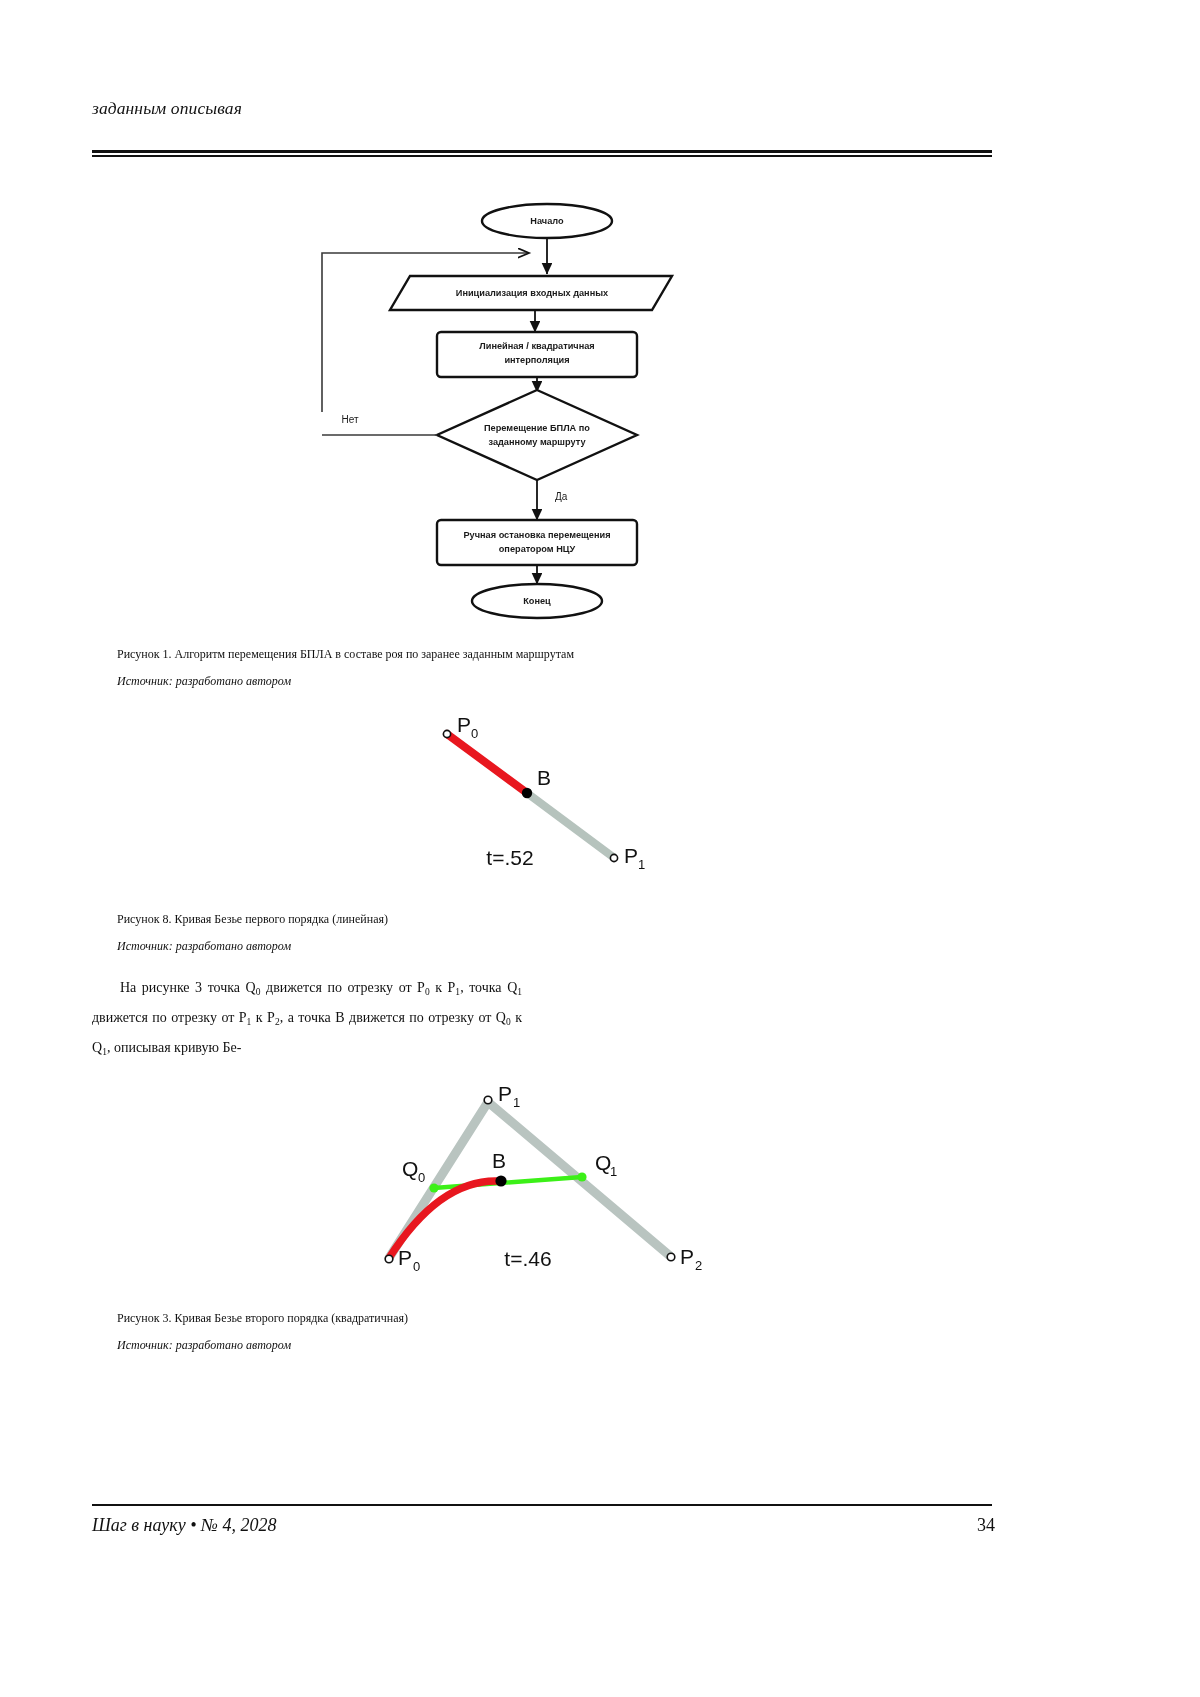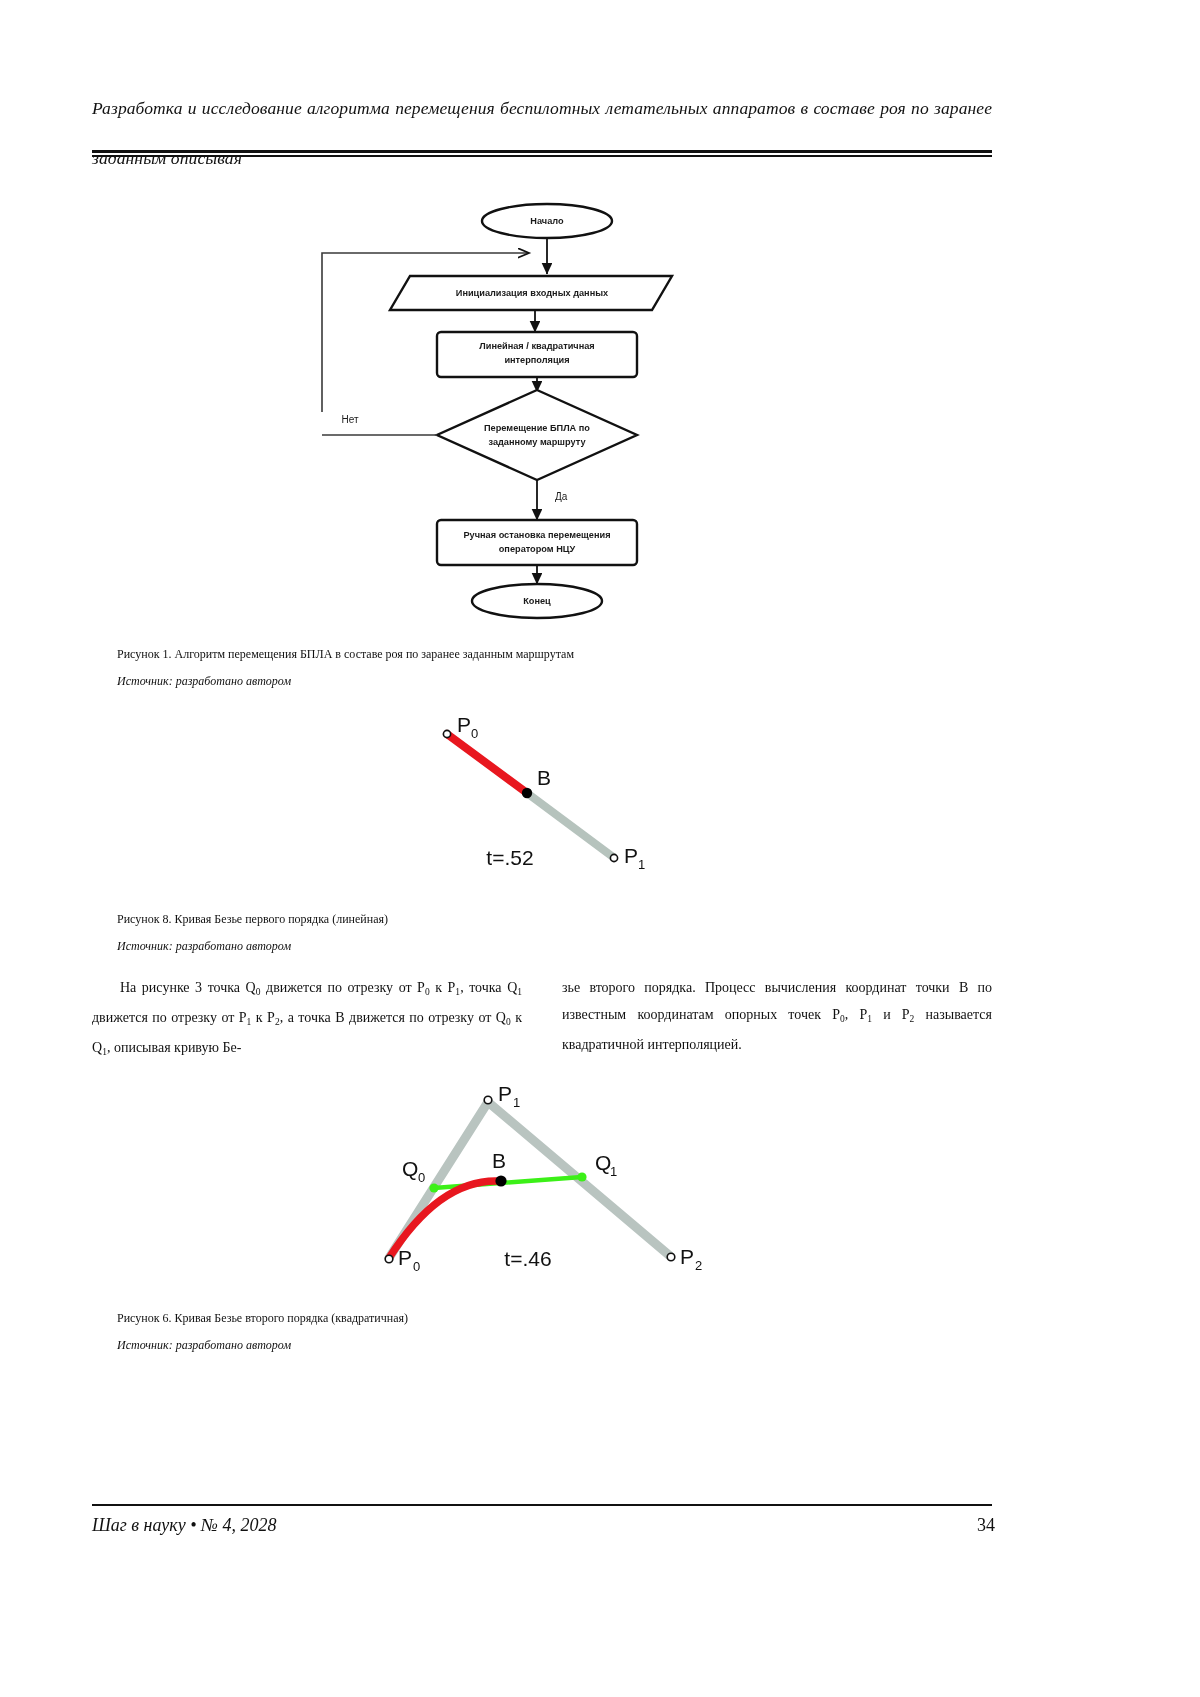--- a/index.html
+++ b/index.html
@@ -177,21 +177,20 @@
     fill: #111111;
     font-weight: 500;
   }
 </style>
 </head>
 <body>
 
 <div class="page">
 
   <div class="running-head">
-    <span class="line1">Разработка и исследование алгоритма перемещения беспилотных летательных аппаратов в составе роя по заранее</span>
     <span>заданным описывая</span>
   </div>
 
   <div class="head-rule-wrap">
     <div class="head-rule-thick"></div>
     <div class="head-rule-gap"></div>
     <div class="head-rule-thin"></div>
   </div>
 
   <div class="figure1">
@@ -285,23 +284,20 @@
 
   <div class="caption" id="caption-2">
     <span class="cap-title">Рисунок 8. Кривая Безье первого порядка (линейная)</span>
     <span class="cap-source">Источник: разработано автором</span>
   </div>
 
   <div class="body-cols">
     <div class="col col-left">
       <p class="indent">На&nbsp;рисунке 3 точка Q<sub>0</sub> движется по&nbsp;отрезку от&nbsp;P<sub>0</sub> к&nbsp;P<sub>1</sub>, точка Q<sub>1</sub> движется по отрезку от P<sub>1</sub> к P<sub>2</sub>, а точка B движется по отрезку от Q<sub>0</sub> к Q<sub>1</sub>, описывая кривую Бе-</p>
     </div>
-    <div class="col col-right">
-      <p>зье второго порядка. Процесс&nbsp;вычисления&nbsp;координат точки B по известным координатам опорных точек P<sub>0</sub>, P<sub>1</sub> и P<sub>2</sub> называется квадратичной интерполяцией.</p>
-    </div>
   </div>
 
   <div class="figure3">
     <svg width="430" height="210" viewBox="0 0 430 210" xmlns="http://www.w3.org/2000/svg">
 
       <polyline points="49,178 148,22 330,176" fill="none" stroke="#b9c4c0" stroke-width="9" stroke-linejoin="round" stroke-linecap="round"></polyline>
 
       <line x1="94,0" y1="0" x2="0" y2="0" style="display:none"></line>
       <line x1="94" y1="108" x2="242" y2="97" stroke="#3cf018" stroke-width="4.5" stroke-linecap="round"></line>
 
@@ -328,21 +324,21 @@
 
       <circle cx="331" cy="177" r="3.8" fill="#ffffff" stroke="#111111" stroke-width="1.6"></circle>
       <text class="bz-text" x="340" y="184">P</text>
       <text class="bz-sub" x="355" y="190">2</text>
 
       <text class="bz-text" x="188" y="186" text-anchor="middle">t=.46</text>
     </svg>
   </div>
 
   <div class="caption" id="caption-3">
-    <span class="cap-title">Рисунок 6. Кривая Безье второго порядка (квадратичная)</span>
+    <span class="cap-title">Рисунок 3. Кривая Безье второго порядка (квадратичная)</span>
     <span class="cap-source">Источник: разработано автором</span>
   </div>
 
   <div class="footer-rule"></div>
   <div class="footer-left">Шаг в науку • № 4, 2028</div>
   <div class="footer-right">34</div>
 
 </div>
 
 </body></html>

